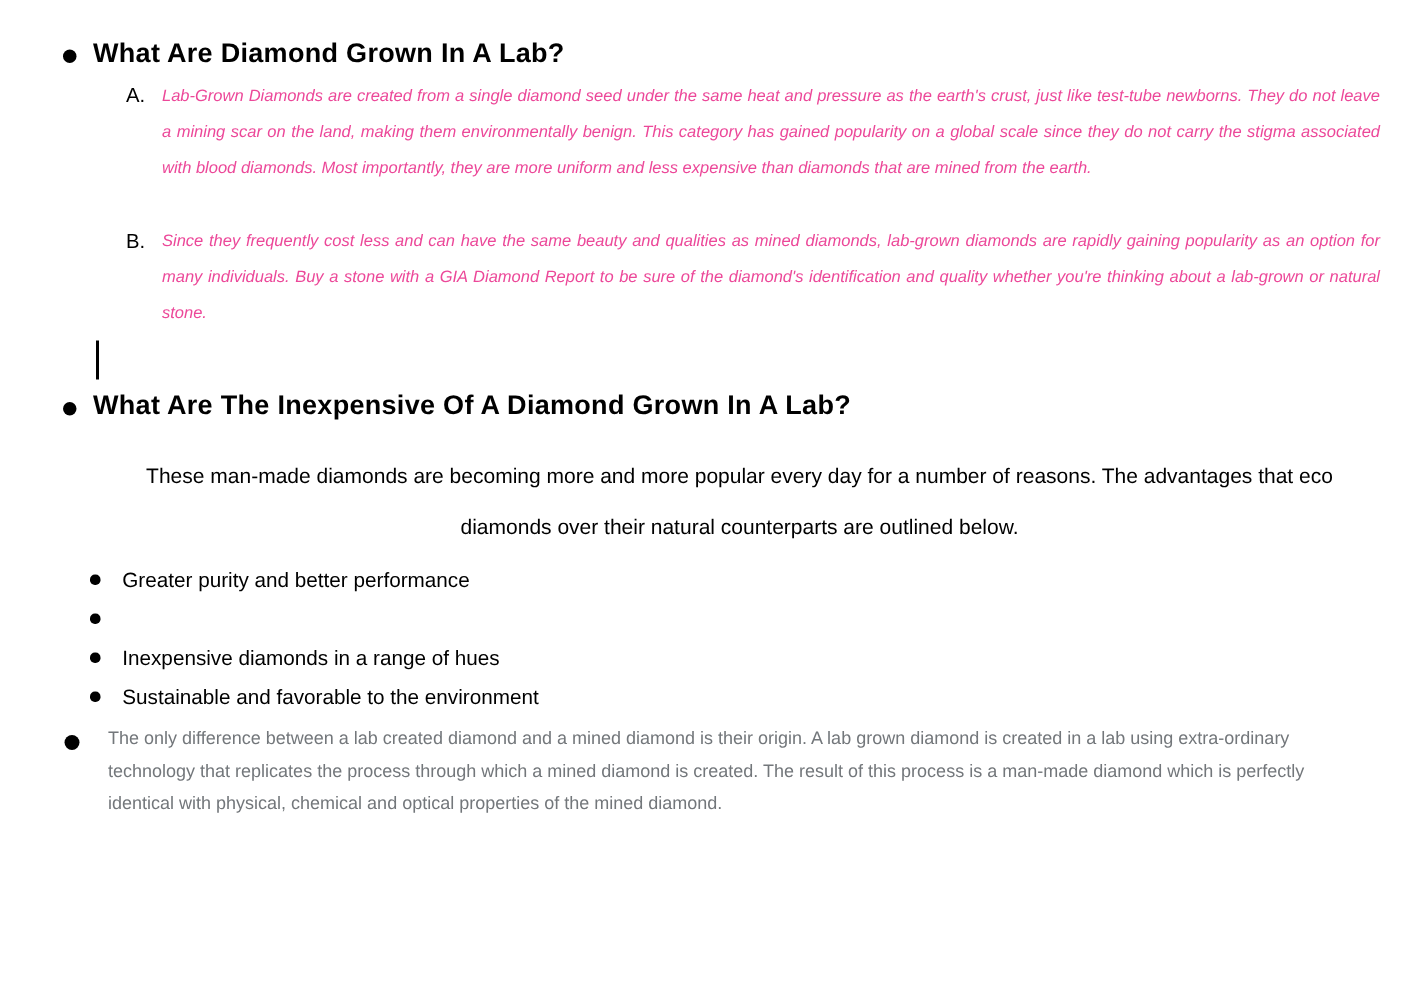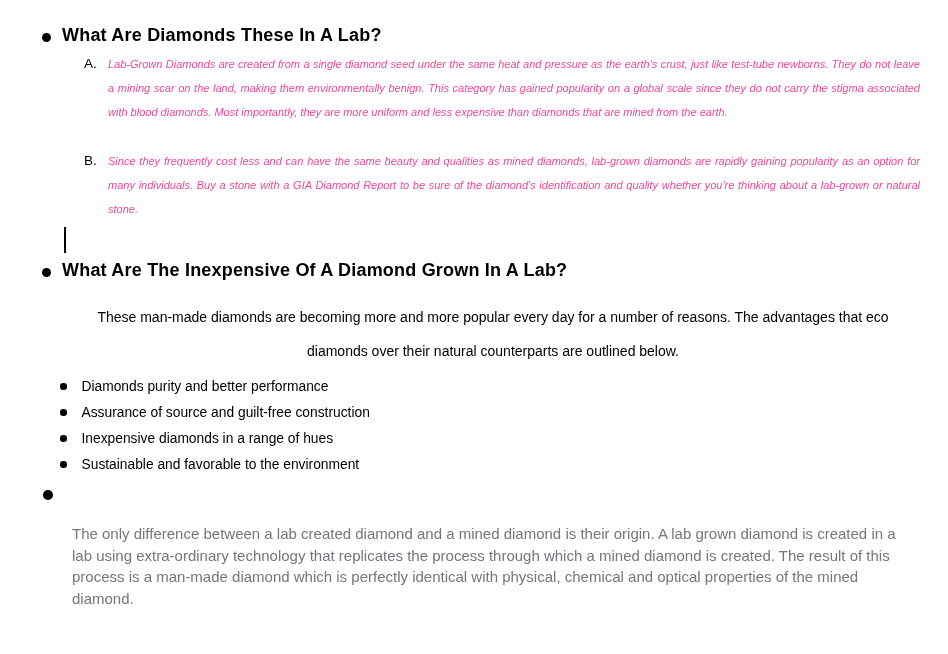--- a/index.html
+++ b/index.html
@@ -101,52 +101,51 @@
   #adv-0 { top: 374px; }
   #adv-1 { top: 400px; }
   #adv-2 { top: 426px; }
   #adv-3 { top: 452px; }
 
   .note-par {
     position: absolute;
     left: 72px;
     top: 482px;
     width: 838px;
-    font-size: 15px;
+    font-size: 12px;
     line-height: 21.7px;
     color: #73777b;
-    margin-top: 41px;
   }
 </style>
 </head>
 <body>
 
 <div class="page">
 
   <span class="dot h-dot" id="h1-dot"></span>
-  <div class="heading" id="heading1">What Are Diamonds These In A Lab?</div>
+  <div class="heading" id="heading1">What Are Diamond Grown In A Lab?</div>
 
   <span class="alpha-marker" id="marker-a">A.</span>
   <div class="alpha-par" id="par-a">Lab-Grown Diamonds are created from a single diamond seed under the same heat and pressure as the earth's crust, just like test-tube newborns. They do not leave a mining scar on the land, making them environmentally benign. This category has gained popularity on a global scale since they do not carry the stigma associated with blood diamonds. Most importantly, they are more uniform and less expensive than diamonds that are mined from the earth.</div>
 
   <span class="alpha-marker" id="marker-b">B.</span>
   <div class="alpha-par" id="par-b">Since they frequently cost less and can have the same beauty and qualities as mined diamonds, lab-grown diamonds are rapidly gaining popularity as an option for many individuals. Buy a stone with a GIA Diamond Report to be sure of the diamond's identification and quality whether you're thinking about a lab-grown or natural stone.</div>
 
   <div class="caret"></div>
 
   <span class="dot h-dot" id="h2-dot"></span>
   <div class="heading" id="heading2">What Are The Inexpensive Of A Diamond Grown In A Lab?</div>
 
   <div class="intro-par">These man-made diamonds are becoming more and more popular every day for a number of reasons. The advantages that eco diamonds over their natural counterparts are outlined below.</div>
 
   <div class="adv-row" id="adv-0">
-    <span class="mini-dot"></span><span>Diamonds purity and better performance</span>
+    <span class="mini-dot"></span><span>Greater purity and better performance</span>
   </div>
   <div class="adv-row" id="adv-1">
-    <span class="mini-dot"></span><span>Assurance of source and guilt-free construction</span>
+    <span class="mini-dot"></span>
   </div>
   <div class="adv-row" id="adv-2">
     <span class="mini-dot"></span><span>Inexpensive diamonds in a range of hues</span>
   </div>
   <div class="adv-row" id="adv-3">
     <span class="mini-dot"></span><span>Sustainable and favorable to the environment</span>
   </div>
 
   <span class="dot big-dot"></span>
   <div class="note-par" style="color: rgb(115, 119, 123);">The only difference between a lab created diamond and a mined diamond is their origin. A lab grown diamond is created in a lab using extra-ordinary technology that replicates the process through which a mined diamond is created. The result of this process is a man-made diamond which is perfectly identical with physical, chemical and optical properties of the mined diamond.</div>

